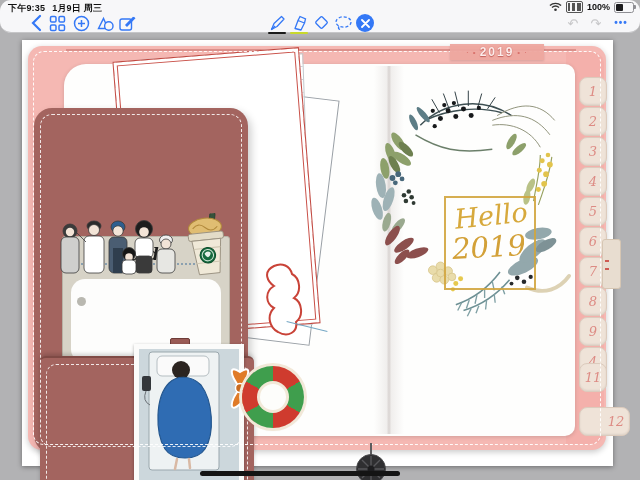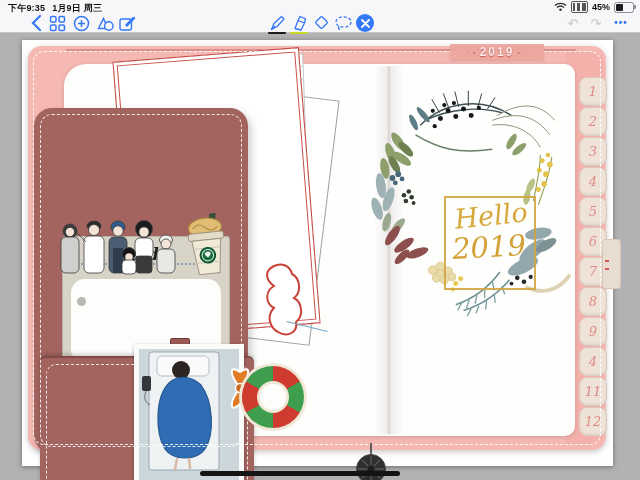--- a/index.html
+++ b/index.html
@@ -2,21 +2,21 @@
 <html><head>
 <meta charset="utf-8">
 <style>
   html,body{margin:0;padding:0;}
   .screen{position:relative;width:640px;height:480px;overflow:hidden;
     font-family:"Liberation Sans",sans-serif;background:#b2b2b4;}
   .abs{position:absolute;}
 
   
   .header{position:absolute;left:0;top:0;width:640px;height:32px;background:#f7f7f9;
-    border-bottom:1px solid #c6c6c8;z-index:50;}
+    border-bottom:1px solid #c6c6c8;z-index:50;border-radius:11px;}
   .statusbar{position:absolute;left:0;top:0;width:640px;height:13px;}
   .sb-left{position:absolute;left:8px;top:2px;font-size:9px;font-weight:700;color:#111;letter-spacing:.2px;}
   .sb-left span{margin-right:7px;}
   .sb-right{position:absolute;right:6px;top:2px;display:flex;align-items:center;gap:4px;height:10px;}
   .pct{font-size:9px;font-weight:600;color:#111;}
   .pill-ico{width:13px;height:8px;border:1px solid #555;border-radius:2px;background:
     linear-gradient(90deg,#555 0 3px,transparent 3px 5px,#555 5px 8px,transparent 8px 10px,#555 10px);background-clip:content-box;padding:1px;}
   .batt{position:relative;width:18px;height:9px;border:1px solid #8e8e93;border-radius:2.5px;}
   .batt i{position:absolute;left:1px;top:1px;bottom:1px;width:40%;background:#1c1c1e;border-radius:1px;}
   .batt b{position:absolute;right:-3px;top:2.5px;width:2px;height:4px;background:#8e8e93;border-radius:0 1px 1px 0;}
@@ -113,21 +113,21 @@
       <div class="sb-left">
         <span>下午9:35</span><span>1月9日 周三</span>
       </div>
       <div class="sb-right">
         <svg width="13" height="10" viewBox="0 0 14 10">
           <path d="M1 3.4 C4.3 .4 9.7 .4 13 3.4" stroke="#333" stroke-width="1.5" fill="none"></path>
           <path d="M3.2 5.6 C5.4 3.7 8.6 3.7 10.8 5.6" stroke="#333" stroke-width="1.5" fill="none"></path>
           <circle cx="7" cy="8" r="1.4" fill="#333"></circle>
         </svg>
         <span class="pill-ico"></span>
-        <span class="pct">45%</span>
+        <span class="pct">100%</span>
         <span class="batt">
             <i></i>
             <b></b>
           </span>
       </div>
     </div>
 
     <div class="toolbar">
 
       <div class="tbtn" style="left:26px;">
@@ -466,24 +466,24 @@
           </div>
         <div class="mtab" style="top:241px;">
             <span>8</span>
           </div>
         <div class="mtab" style="top:271px;">
             <span>9</span>
           </div>
         <div class="mtab" style="top:301px;">
             <span>4</span>
           </div>
-        <div class="mtab" style="top:331px;">
+        <div class="mtab" style="top:317px;">
             <span>11</span>
           </div>
-        <div class="mtab" style="top:361px;">
+        <div class="mtab" style="top:361px;padding-left:23px;">
             <span>12</span>
           </div>
 
         <div class="bookmark"></div>
 
         <div class="washi">
           <span class="dot">· •</span>
           <span class="yr">2019</span>
           <span class="dot">• ·</span>
         </div>

